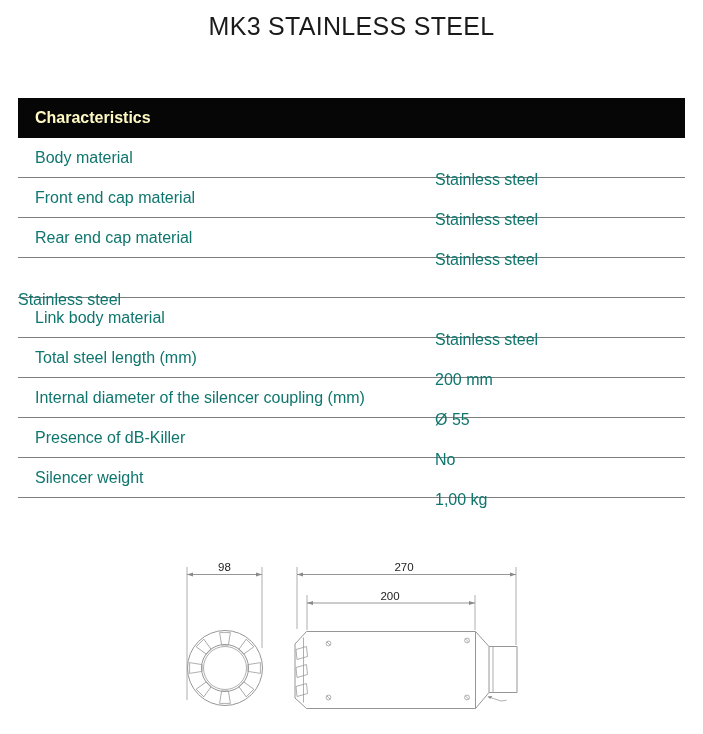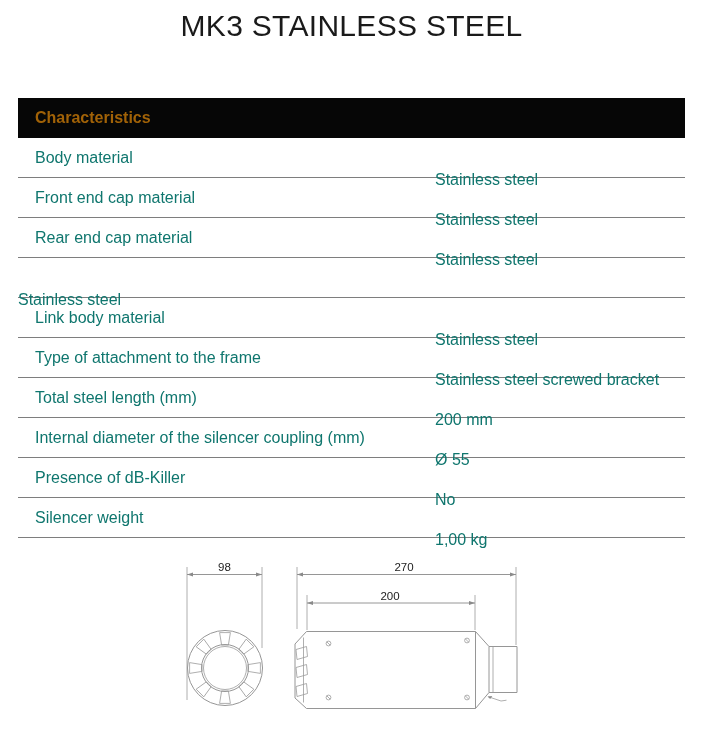--- a/index.html
+++ b/index.html
@@ -3,30 +3,30 @@
 <meta charset="utf-8">
 <style>
   html,body{margin:0;padding:0;}
   body{
     width:703px;height:734px;position:relative;overflow:hidden;
     background:#ffffff;
     font-family:"Liberation Sans", sans-serif;
   }
   .title{
     position:absolute;top:9px;left:0;width:703px;
-    text-align:center;font-size:30px;line-height:34px;
+    text-align:center;font-size:25px;line-height:34px;
     color:#1a1a1a;font-weight:400;letter-spacing:.3px;
     margin:0;
   }
   .spec-table{
     position:absolute;left:18px;top:98px;width:667px;
   }
   .thead{
     box-sizing:border-box;height:40px;background:#060606;
-    color:#a16207;display:flex;align-items:center;
+    color:#fef9c3;display:flex;align-items:center;
     font-size:16px;font-weight:700;
   }
   .thead span{padding-left:17px;}
   .row{
     box-sizing:border-box;height:40px;display:flex;align-items:center;
     border-bottom:1.5px solid #7e7e7e;
     font-size:16px;color:#0f766e;
   }
   .cell.label{box-sizing:border-box;width:417px;padding-left:17px;}
   .cell.value{flex:1;margin-top:44px;}
@@ -60,24 +60,20 @@
   <div class="row">
     <div class="cell label">Rear end cap material</div>
     <div class="cell value">Stainless steel</div>
   </div>
   <div class="row">
     <div class="cell value">Stainless steel</div>
   </div>
   <div class="row">
     <div class="cell label">Link body material</div>
     <div class="cell value">Stainless steel</div>
-  </div>
-  <div class="row">
-    <div class="cell label">Type of attachment to the frame</div>
-    <div class="cell value">Stainless steel screwed bracket</div>
   </div>
   <div class="row">
     <div class="cell label">Total steel length (mm)</div>
     <div class="cell value">200 mm</div>
   </div>
   <div class="row">
     <div class="cell label">Internal diameter of the silencer coupling (mm)</div>
     <div class="cell value">Ø 55</div>
   </div>
   <div class="row">

